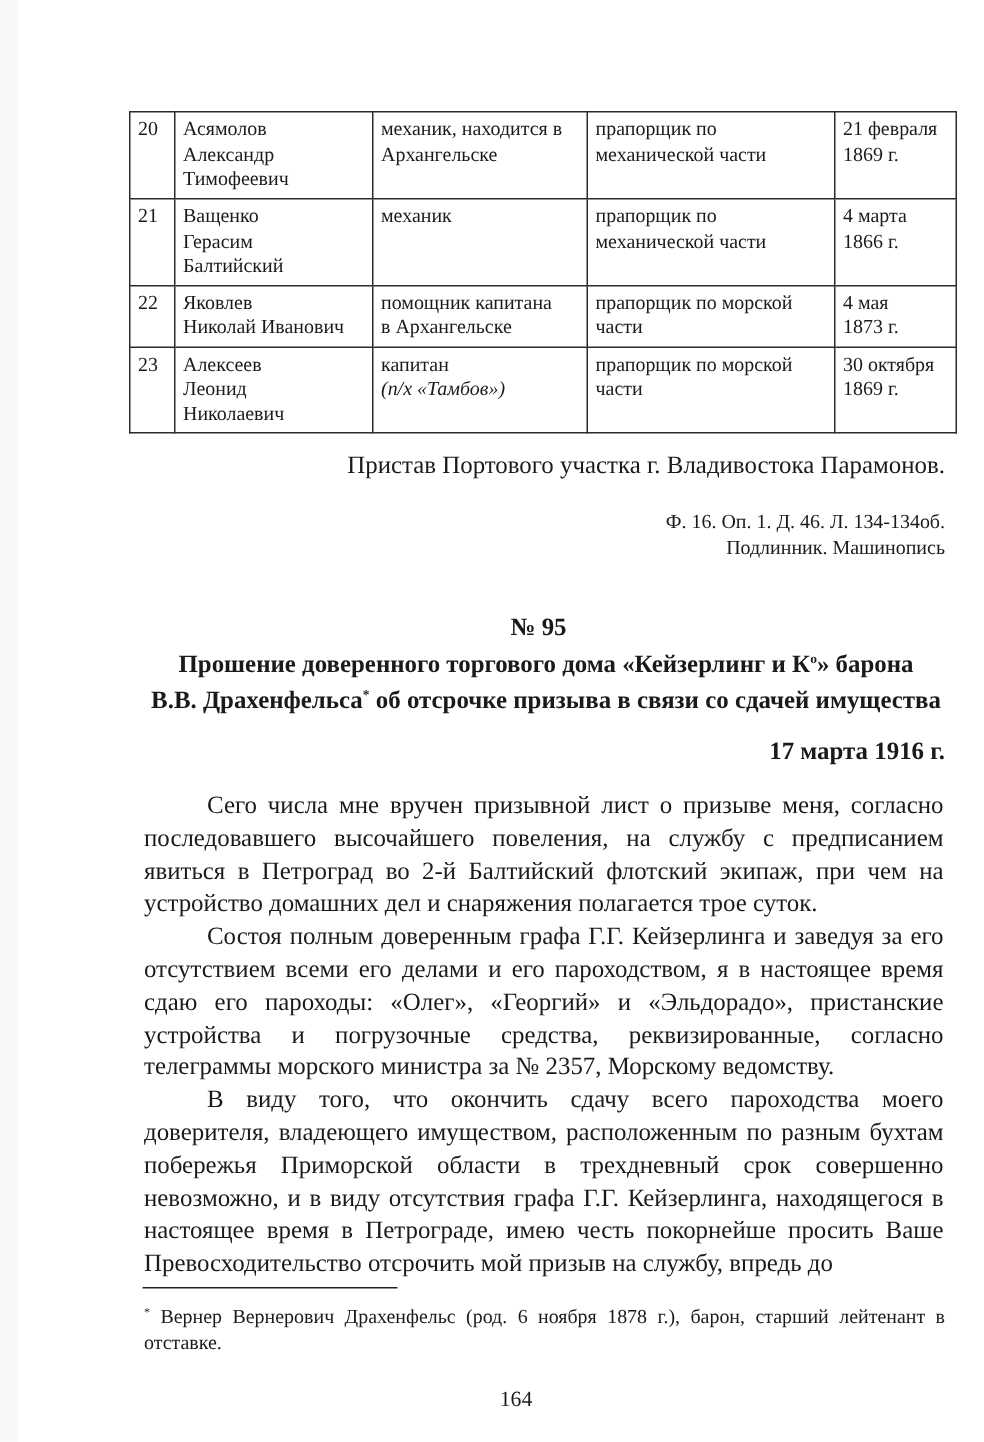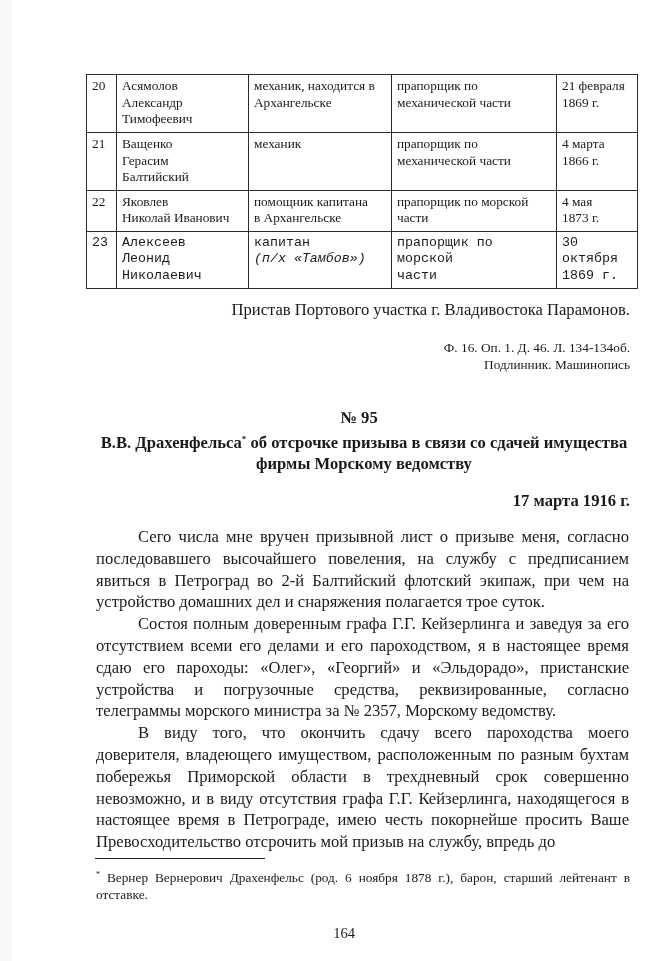--- a/index.html
+++ b/index.html
@@ -11,21 +11,21 @@
 
   
   .doc-table {
     position: absolute; left: 86px; top: 74px; width: 552px;
     border-collapse: collapse; font-size: 13.3px; line-height: 16.5px;
   }
   .doc-table td { border: 1px solid #2b2b2b; vertical-align: top; padding: 3px 5px 4px 5px; }
   .doc-table tr.r0 td { height: 50px; }
   .doc-table tr.r1 td { height: 49px; }
   .doc-table tr.r2 td { height: 33px; }
-  .doc-table tr.r3 td { height: 49px; font-family: Liberation Mono, monospace; }
+  .doc-table tr.r3 td { height: 49px; }
   .c-num { width: 19px; }
   .c-name { width: 121px; }
   .c-pos { width: 132px; }
   .c-rank { width: 154px; }
   .c-date { width: 70px; }
   .italic { font-style: italic; }
   .line { display: block; }
 
   .signature {
     position: absolute; left: 0; width: 630px; top: 300px; text-align: right;
@@ -159,22 +159,22 @@
 <div class="signature">Пристав Портового участка г. Владивостока Парамонов.</div>
 
 <div class="archive">
   <div>Ф. 16. Оп. 1. Д. 46. Л. 134-134об.</div>
   <div>Подлинник. Машинопись</div>
 </div>
 
 <div class="doc-number">№ 95</div>
 
 <div class="doc-title">
+  <span class="tl"><span>Прошение доверенного торгового дома «Кейзерлинг и К</span><sup>о</sup><span>» барона</span></span>
   <span class="tl"><span>В.В. Драхенфельса</span><sup>*</sup><span> об отсрочке призыва в связи со сдачей имущества</span></span>
-  <span class="tl">фирмы Морскому ведомству</span>
 </div>
 
 <div class="doc-date">17 марта 1916 г.</div>
 
 <div class="body-text">
   <p>Сего числа мне вручен призывной лист о призыве меня, согласно последовавшего высочайшего повеления, на службу с предписанием явиться в Петроград во 2-й Балтийский флотский экипаж, при чем на устройство домашних дел и снаряжения полагается трое суток.</p>
   <p>Состоя полным доверенным графа Г.Г. Кейзерлинга и заведуя за его отсутствием всеми его делами и его пароходством, я в настоящее время сдаю его пароходы: «Олег», «Георгий» и «Эльдорадо», пристанские устройства и погрузочные средства, реквизированные, согласно телеграммы морского министра за № 2357, Морскому ведомству.</p>
   <p>В виду того, что окончить сдачу всего пароходства моего доверителя, владеющего имуществом, расположенным по разным бухтам побережья Приморской области в трехдневный срок совершенно невозможно, и в виду отсутствия графа Г.Г. Кейзерлинга, находящегося в настоящее время в Петрограде, имею честь покорнейше просить Ваше Превосходительство отсрочить мой призыв на службу, впредь до</p>
 </div>
 

